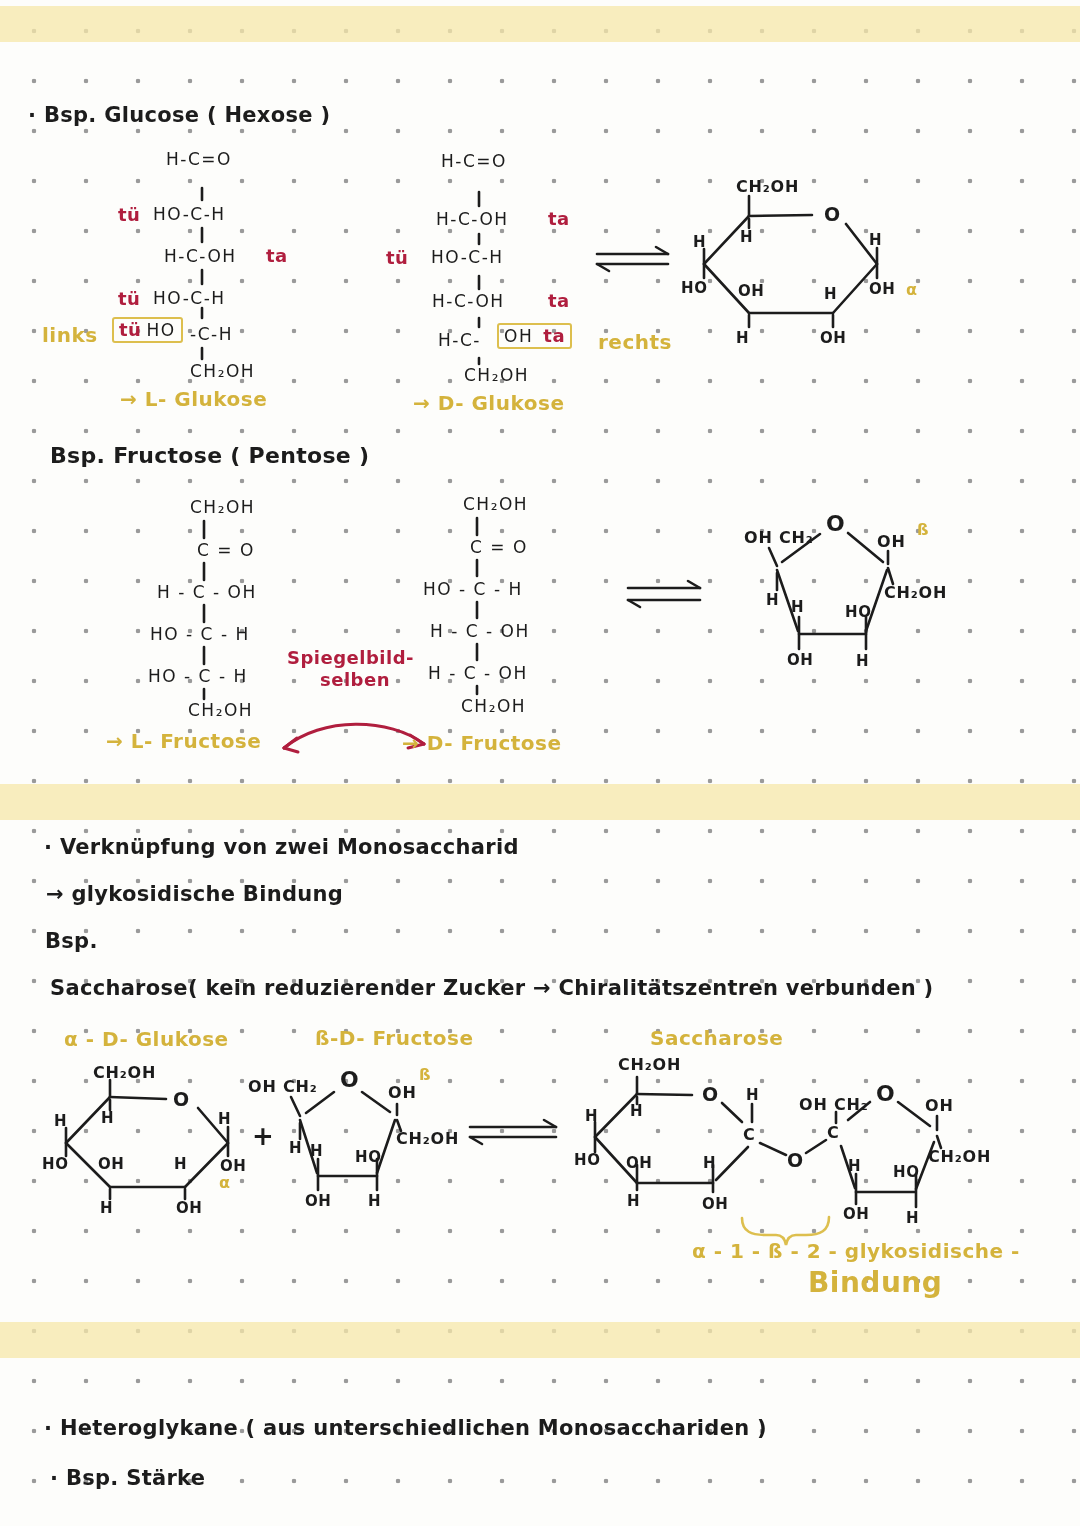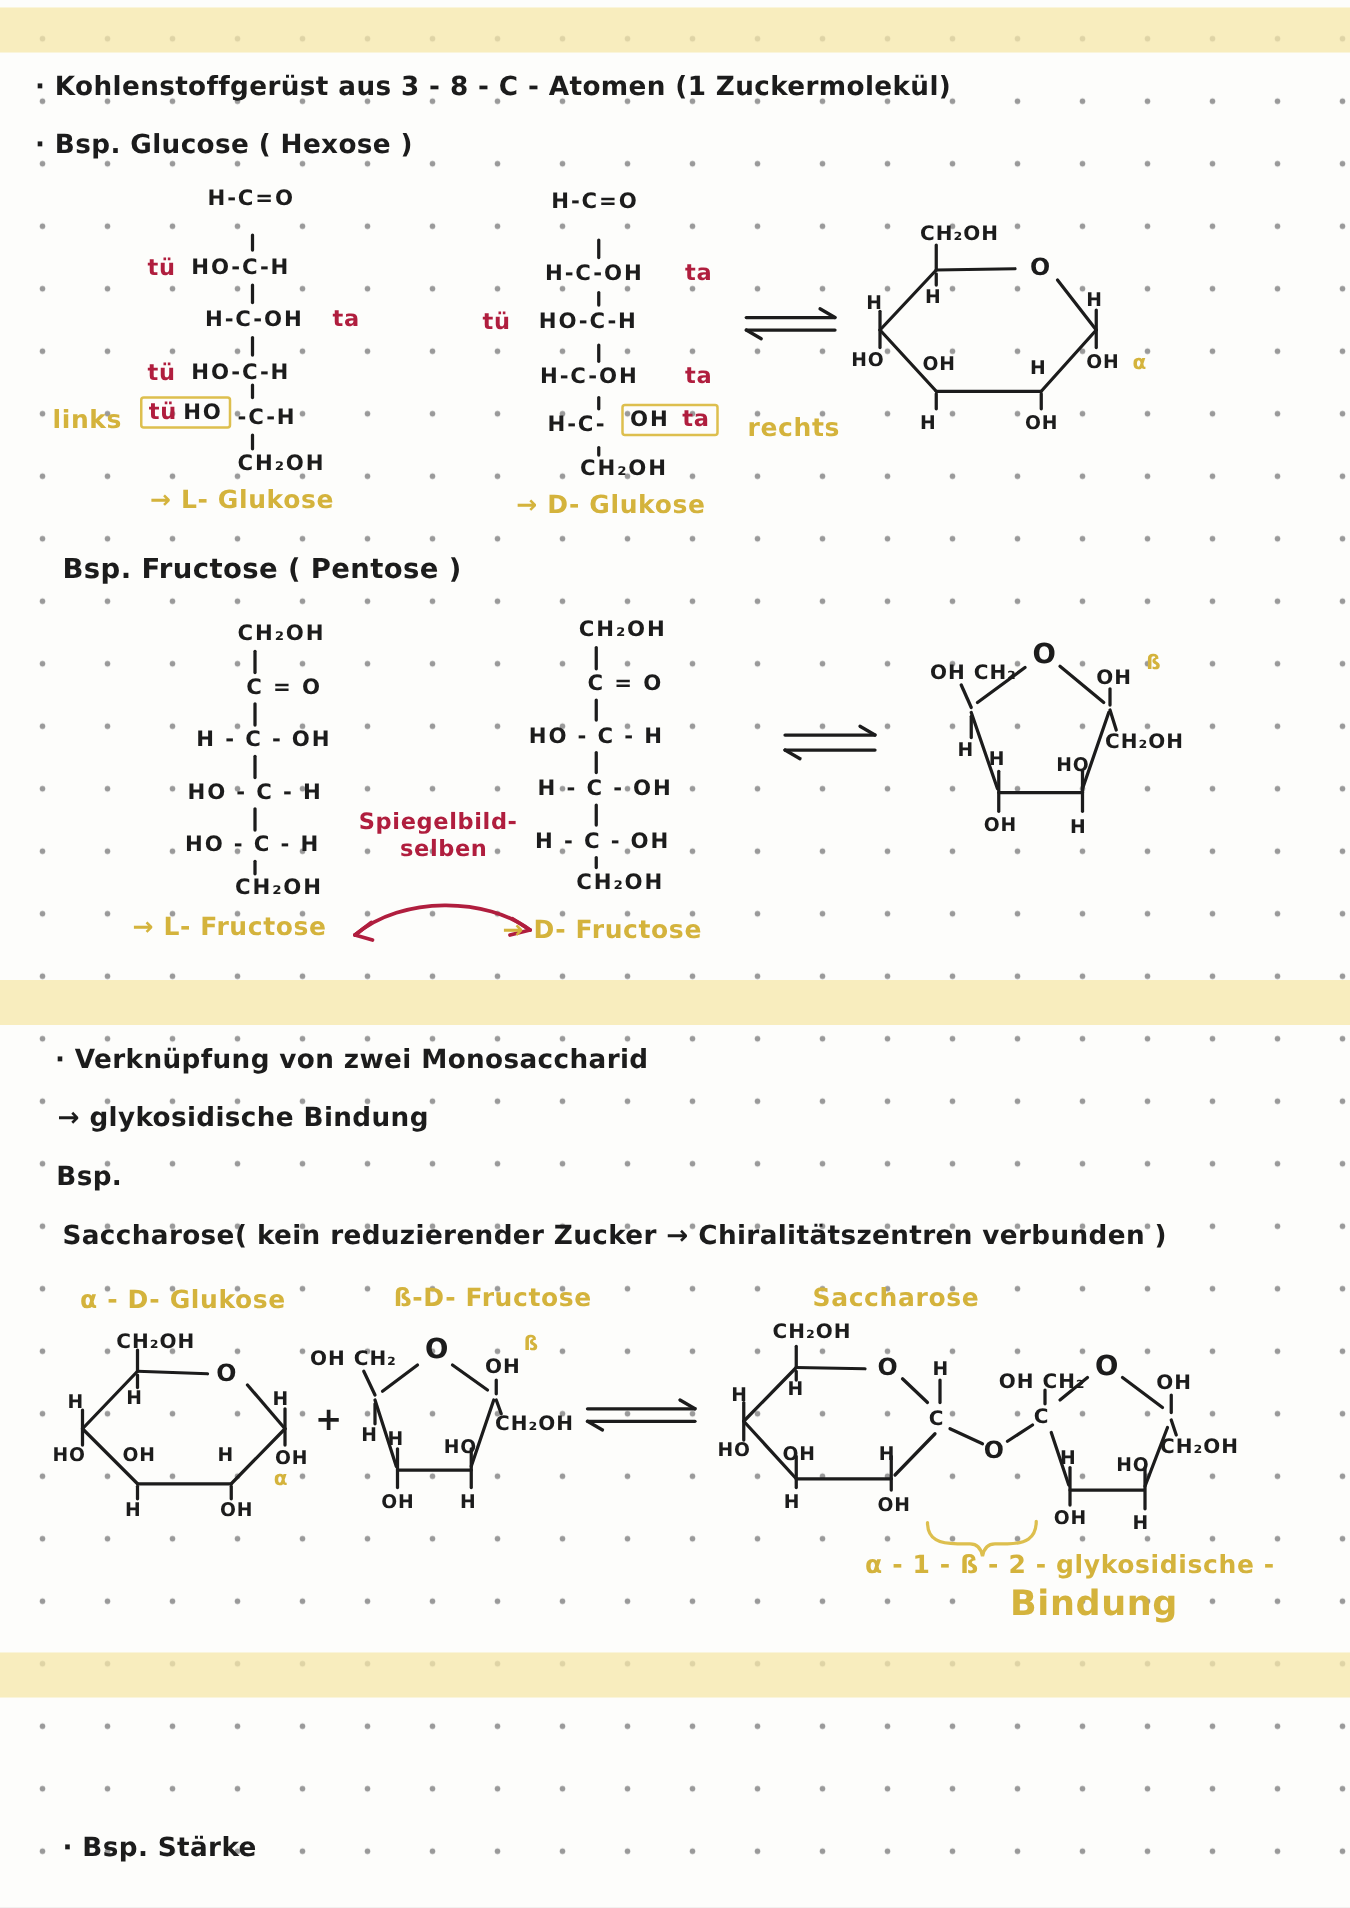--- a/index.html
+++ b/index.html
@@ -5,21 +5,21 @@
   html,body{margin:0;padding:0;background:#e8e8e8;}
   .page{position:relative;width:1080px;height:1526px;overflow:hidden;
     background-color:#fdfdfb;
     background-image:radial-gradient(circle,#9a9a9a 2px,rgba(0,0,0,0) 2.6px);
     background-size:52px 50px;background-position:8px 6px;
     font-family:"DejaVu Sans",sans-serif;color:#1c1c1c;}
   .band{position:absolute;left:0;width:1080px;height:36px;background:rgba(246,231,170,0.75);}
   .t{position:absolute;white-space:nowrap;line-height:1.1;}
   .ttl{font-size:23px;font-weight:700;letter-spacing:0.5px;}
   .body{font-size:21px;font-weight:600;letter-spacing:0.3px;}
-  .chem{font-size:17px;font-weight:700;letter-spacing:1.5px;}
+  .chem{font-size:17px;font-weight:400;letter-spacing:1.5px;}
   .chsm{font-size:15px;font-weight:700;letter-spacing:0.6px;}
   .chmd{font-size:16px;font-weight:700;letter-spacing:0.8px;}
   .obig{font-size:19px;font-weight:700;}
   .red{color:#b01e3e;font-weight:700;font-size:18px;letter-spacing:0.5px;}
   .yel{color:#d4b33c;font-weight:700;font-size:20px;letter-spacing:0.5px;}
   .yelsm{font-size:16px;}
   .ybox{border:2.5px solid #ddbf4e;border-radius:3px;padding:1px 5px;}
   .strokes{position:absolute;left:0;top:0;pointer-events:none;}
 </style>
 </head>
@@ -155,21 +155,20 @@
       <line x1="284" y1="748" x2="297" y2="738"></line>
         <line x1="284" y1="748" x2="298" y2="752"></line>
       <line x1="424" y1="744" x2="410" y2="735"></line>
         <line x1="424" y1="744" x2="408" y2="748"></line>
     </g>
     <g stroke="#ddbf4e" stroke-width="2.6" stroke-linecap="round" fill="none">
       <path d="M742,1218 C742,1232 752,1235 766,1235 L776,1235 C782,1235 785,1239 786,1245 C787,1239 790,1235 796,1235 L806,1235 C820,1235 829,1231 829,1217"></path>
     </g>
   </svg>
 
-  <span class="t body" style="left:28px;top:58px">· Kohlenstoffgerüst aus 3 - 8 - C - Atomen  (1 Zuckermolekül)</span>
   <span class="t body" style="left:28px;top:104px">· Bsp. Glucose  ( Hexose )</span>
 
   <span class="t chem" style="left:166px;top:150px">H-C=O</span>
   <span class="t red" style="left:118px;top:205px">tü</span>
   <span class="t chem" style="left:153px;top:205px">HO-C-H</span>
   <span class="t chem" style="left:164px;top:247px">H-C-OH</span>
   <span class="t red" style="left:266px;top:246px">ta</span>
   <span class="t red" style="left:118px;top:289px">tü</span>
   <span class="t chem" style="left:153px;top:289px">HO-C-H</span>
   <span class="t yel" style="left:42px;top:324px">links</span>
@@ -289,15 +288,16 @@
   <span class="t" style="left:876px;top:1082px;font-size:22px;font-weight:700">O</span>
   <span class="t chmd" style="left:925px;top:1097px">OH</span>
   <span class="t chmd" style="left:928px;top:1148px">CH₂OH</span>
   <span class="t chsm" style="left:848px;top:1158px">H</span>
   <span class="t chsm" style="left:893px;top:1164px">HO</span>
   <span class="t chsm" style="left:843px;top:1206px">OH</span>
   <span class="t chsm" style="left:906px;top:1210px">H</span>
   <span class="t yel" style="left:692px;top:1240px">α - 1 - ß - 2 - glykosidische -</span>
   <span class="t yel" style="left:808px;top:1268px;font-size:28px">Bindung</span>
 
+  <span class="t body" style="left:44px;top:1417px">· Heteroglykane  ( aus unterschiedlichen Monosacchariden )</span>
   <span class="t body" style="left:50px;top:1467px">· Bsp. Stärke</span>
 
 </div>
 
 </body></html>

